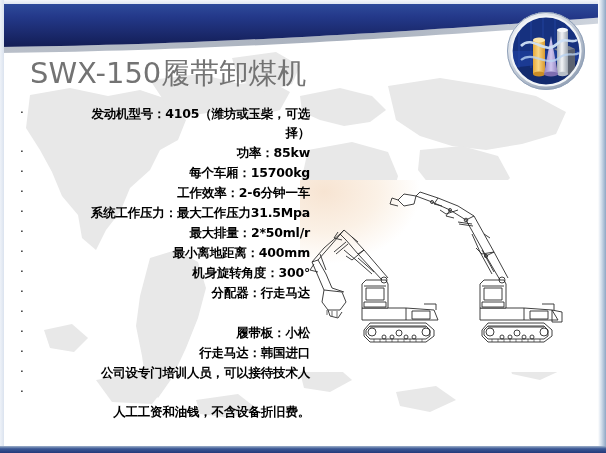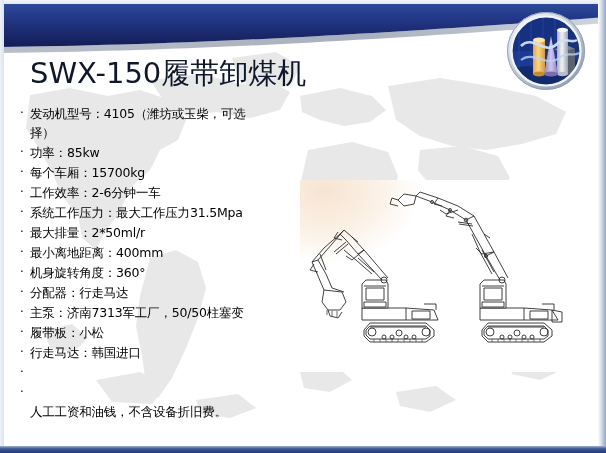--- a/index.html
+++ b/index.html
@@ -74,21 +74,21 @@
   .logo svg { display:block; width:82px; height:82px; }
 
   
   .title {
     position: absolute;
     left: 30px; top: 55px;
     z-index: 15;
     font-family: "DejaVu Sans", "Liberation Sans", sans-serif;
     font-size: 29px;
     line-height: 36px;
-    color: #0f172a;
+    color: #737373;
     letter-spacing: 0px;
     white-space: nowrap;
   }
 
   
   .bullets {
     position: absolute;
     left: 14px; top: 104px;
     width: 296px;
     z-index: 15;
@@ -105,22 +105,23 @@
     font-size: 12px;
     line-height: 19px;
     text-align: center;
   }
   .bl-txt {
     flex: 1 1 auto;
     font-family: "DejaVu Sans", "Liberation Sans", sans-serif;
     font-size: 12.5px;
     line-height: 19px;
     color: #000000;
-    font-weight: normal;
+    font-weight: bold;
     letter-spacing: -0.2px;
+    text-align: right;
   }
 
   
   .pic {
     position: absolute;
     left: 300px; top: 180px;
     width: 302px; height: 192px;
     z-index: 12;
     overflow: hidden;
     background:
@@ -431,44 +432,44 @@
     <div class="bl">
       <span class="bl-dot">·</span>
       <span class="bl-txt">最大排量：2*50ml/r</span>
     </div>
     <div class="bl">
       <span class="bl-dot">·</span>
       <span class="bl-txt">最小离地距离：400mm</span>
     </div>
     <div class="bl">
       <span class="bl-dot">·</span>
-      <span class="bl-txt">机身旋转角度：360°</span>
+      <span class="bl-txt">机身旋转角度：300°</span>
     </div>
     <div class="bl">
       <span class="bl-dot">·</span>
       <span class="bl-txt">分配器：行走马达</span>
-    </div>
-    <div class="bl">
-      <span class="bl-dot">·</span>
-      <span class="bl-txt">
-        <span>主泵：济南7313军工厂，50/50柱塞变</span><br>
-      </span>
-    </div>
-    <div class="bl">
-      <span class="bl-dot">·</span>
-      <span class="bl-txt">履带板：小松</span>
-    </div>
-    <div class="bl">
-      <span class="bl-dot">·</span>
-      <span class="bl-txt">行走马达：韩国进口</span>
     </div>
     <div class="bl">
       <span class="bl-dot">·</span>
       <span class="bl-txt">
         <br>
+      </span>
+    </div>
+    <div class="bl">
+      <span class="bl-dot">·</span>
+      <span class="bl-txt">履带板：小松</span>
+    </div>
+    <div class="bl">
+      <span class="bl-dot">·</span>
+      <span class="bl-txt">行走马达：韩国进口</span>
+    </div>
+    <div class="bl">
+      <span class="bl-dot">·</span>
+      <span class="bl-txt">
+        <span>公司设专门培训人员，可以接待技术人</span><br>
       </span>
     </div>
     <div class="bl">
       <span class="bl-dot">·</span>
       <span class="bl-txt">
         <br>
         <span>人工工资和油钱，不含设备折旧费。</span><br>
         
       </span>
     </div>

